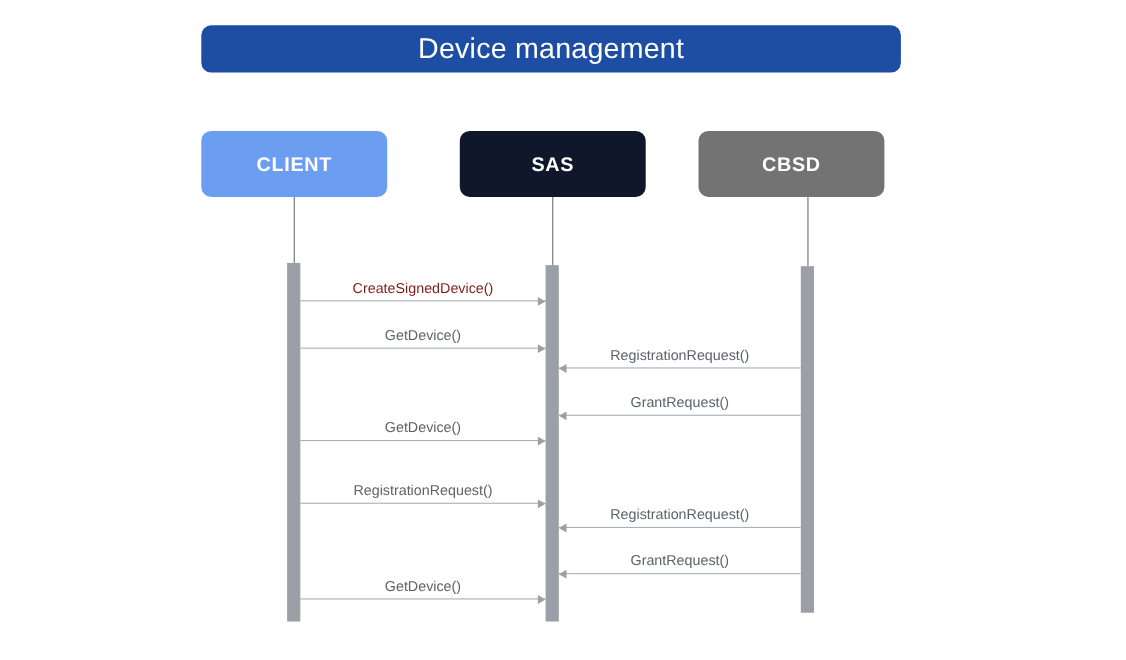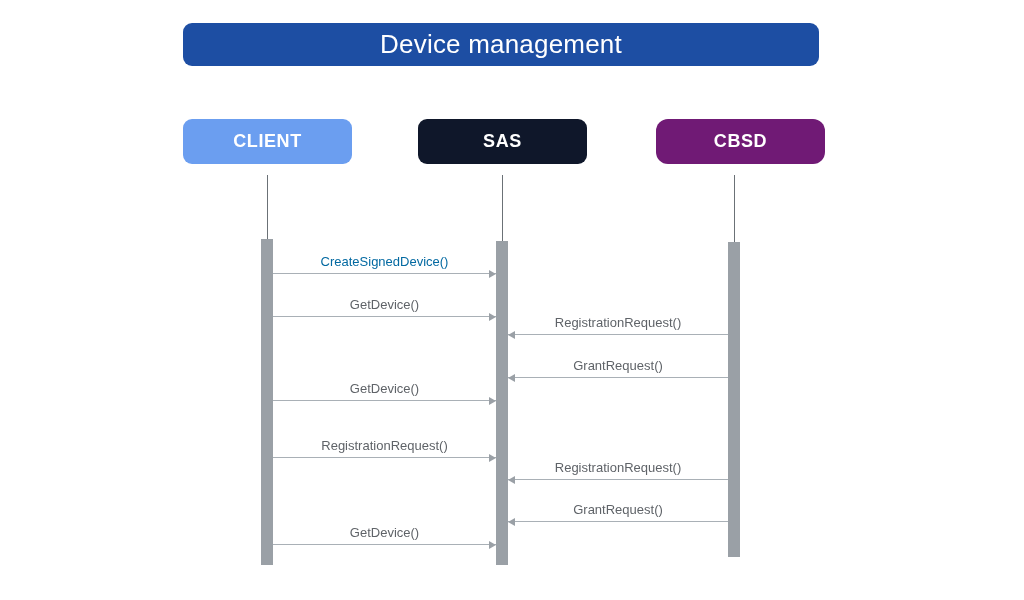--- a/index.html
+++ b/index.html
@@ -37,21 +37,21 @@
     font-weight: 400;
     letter-spacing: 0.2px;
     white-space: nowrap;
   }
 
   
   .participant {
     position: absolute;
     top: 119px;
     width: 169px;
-    height: 45px;
+    height: 60px;
     border-radius: 9px;
     display: flex;
     align-items: center;
     justify-content: center;
   }
   .participant-label {
     color: #ffffff;
     font-size: 18px;
     font-weight: 700;
     letter-spacing: 0.6px;
@@ -115,35 +115,35 @@
       <div class="lifeline" style="left: 734px; top: 175px; height: 67px; background: rgb(107, 113, 118);"></div>
     </div>
 
   <div id="participants-layer">
       <div class="participant" style="left: 183px; background: rgb(107, 158, 240);">
         <span class="participant-label">CLIENT</span>
       </div>
       <div class="participant" style="left: 418px; background: #0f172a;">
         <span class="participant-label">SAS</span>
       </div>
-      <div class="participant" style="left: 656px; background: #701a75; border-radius: 12px;">
+      <div class="participant" style="left: 635px; background: #737373;">
         <span class="participant-label">CBSD</span>
       </div>
     </div>
 
   <div id="activations-layer">
       <div class="activation" style="left: 261px; top: 239px; height: 326px; background: rgb(154, 160, 166);"></div>
       <div class="activation" style="left: 496px; top: 241px; height: 324px; background: rgb(154, 160, 166);"></div>
       <div class="activation" style="left: 728px; top: 242px; height: 315px; background: rgb(154, 160, 166);"></div>
     </div>
 
   <div id="messages-layer">
       <div class="msg-line" style="left: 273px; top: 273px; width: 223px; background: rgb(169, 176, 182);"></div>
       <div class="msg-head right" style="top: 270px; left: 489px;"></div>
-      <div class="msg-label" style="left: 384.5px; top: 254px; color: #0369a1;">CreateSignedDevice()</div>
+      <div class="msg-label" style="left: 384.5px; top: 254px; color: #7f1d1d;">CreateSignedDevice()</div>
       <div class="msg-line" style="left: 273px; top: 316px; width: 223px; background: rgb(169, 176, 182);"></div>
       <div class="msg-head right" style="top: 313px; left: 489px;"></div>
       <div class="msg-label" style="left: 384.5px; top: 297px; color: rgb(95, 99, 104);">GetDevice()</div>
       <div class="msg-line" style="left: 508px; top: 334px; width: 220px; background: rgb(169, 176, 182);"></div>
       <div class="msg-head left" style="top: 331px; left: 508px;"></div>
       <div class="msg-label" style="left: 618px; top: 315px; color: rgb(95, 99, 104);">RegistrationRequest()</div>
       <div class="msg-line" style="left: 508px; top: 377px; width: 220px; background: rgb(169, 176, 182);"></div>
       <div class="msg-head left" style="top: 374px; left: 508px;"></div>
       <div class="msg-label" style="left: 618px; top: 358px; color: rgb(95, 99, 104);">GrantRequest()</div>
       <div class="msg-line" style="left: 273px; top: 400px; width: 223px; background: rgb(169, 176, 182);"></div>

